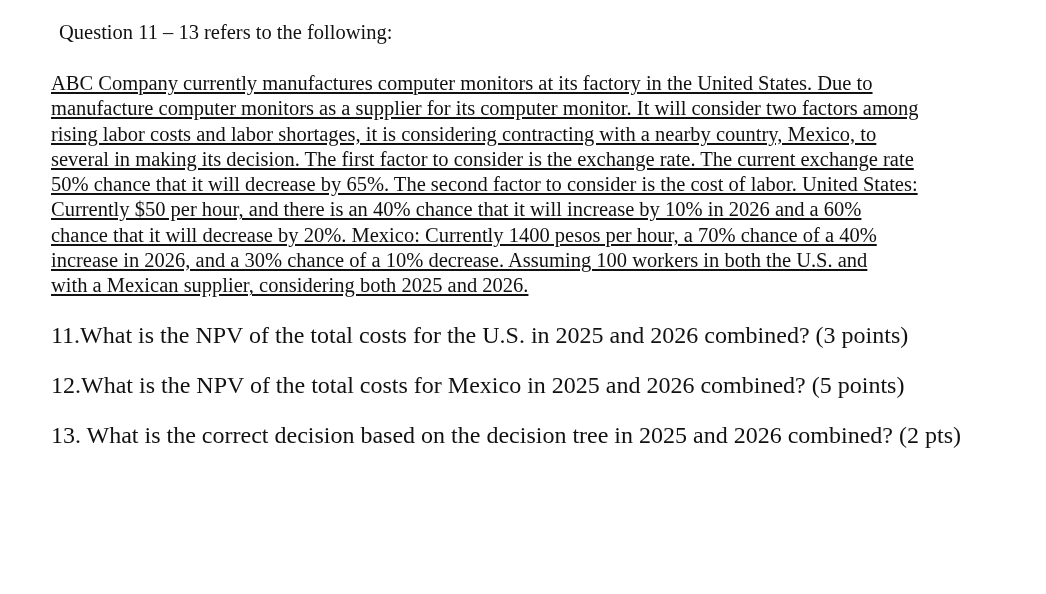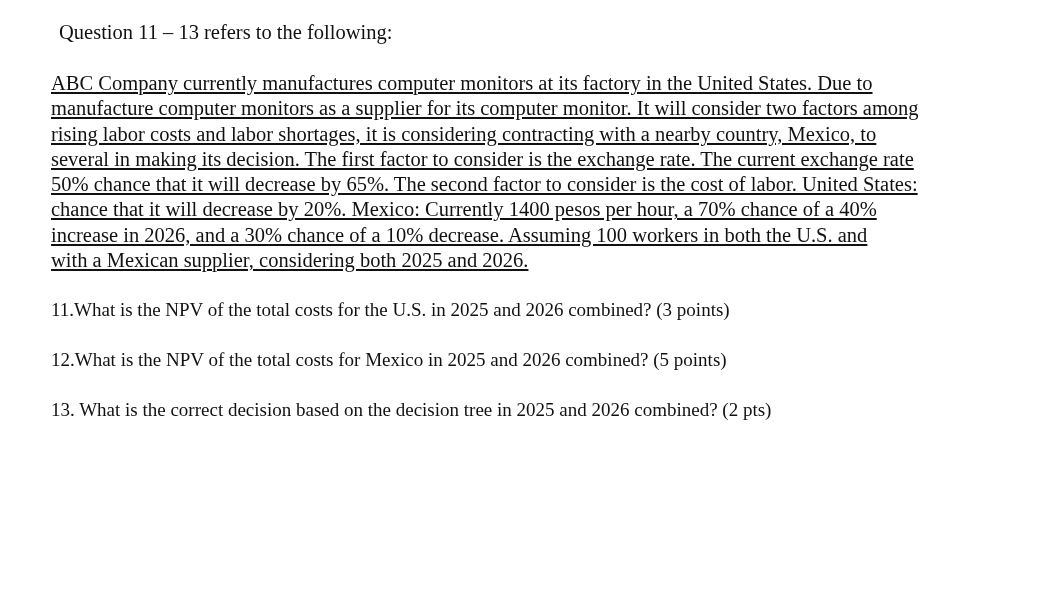--- a/index.html
+++ b/index.html
@@ -34,38 +34,39 @@
       text-decoration: underline;
     }
     .passage .line {
       display: block;
       white-space: nowrap;
     }
     .questions {
       margin-top: 24px;
     }
     .question {
-      font-size: 19px;
+      font-size: 24px;
       line-height: 25px;
       white-space: nowrap;
       margin: 0 0 25px 0;
     }
   </style>
 </head>
 <body>
 
 <div class="doc">
   <p class="heading">Question 11 – 13 refers to the following:</p>
 
   <div class="passage">
     <span class="line">ABC Company currently manufactures computer monitors at its factory in the United States. Due to</span>
     <span class="line">manufacture computer monitors as a supplier for its computer monitor. It will consider two factors among</span>
     <span class="line">rising labor costs and labor shortages, it is considering contracting with a nearby country, Mexico, to</span>
     <span class="line">several in making its decision. The first factor to consider is the exchange rate. The current exchange rate</span>
     <span class="line">50% chance that it will decrease by 65%. The second factor to consider is the cost of labor. United States:</span>
+    <span class="line">Currently $50 per hour, and there is an 40% chance that it will increase by 10% in 2026 and a 60%</span>
     <span class="line">chance that it will decrease by 20%. Mexico: Currently 1400 pesos per hour, a 70% chance of a 40%</span>
     <span class="line">increase in 2026, and a 30% chance of a 10% decrease. Assuming 100 workers in both the U.S. and</span>
     <span class="line">with a Mexican supplier, considering both 2025 and 2026.</span>
   </div>
 
   <div class="questions">
     <p class="question">11.What is the NPV of the total costs for the U.S. in 2025 and 2026 combined? (3 points)</p>
     <p class="question">12.What is the NPV of the total costs for Mexico in 2025 and 2026 combined? (5 points)</p>
     <p class="question">13. What is the correct decision based on the decision tree in 2025 and 2026 combined? (2 pts)</p>
   </div>

